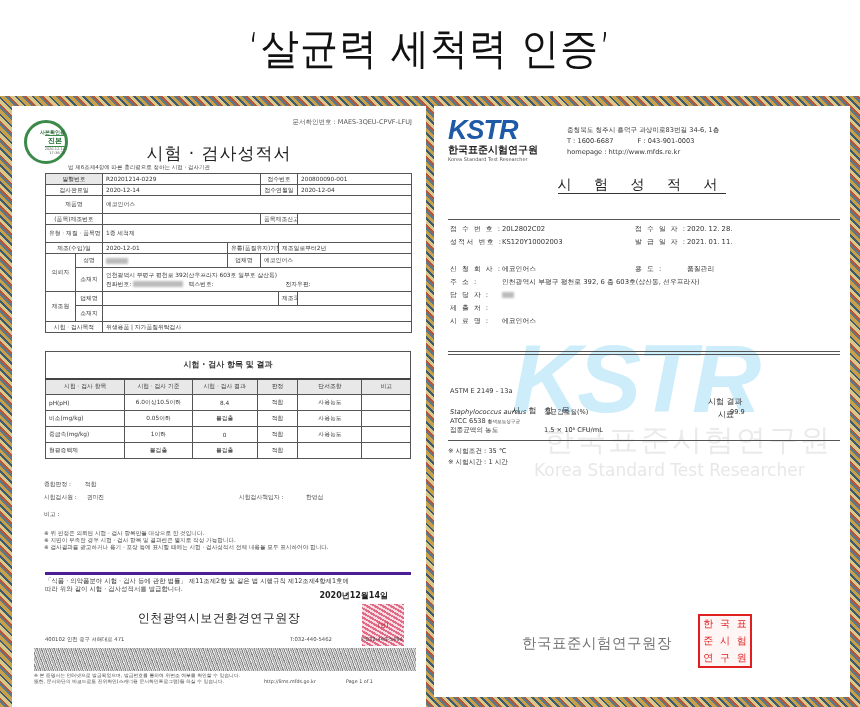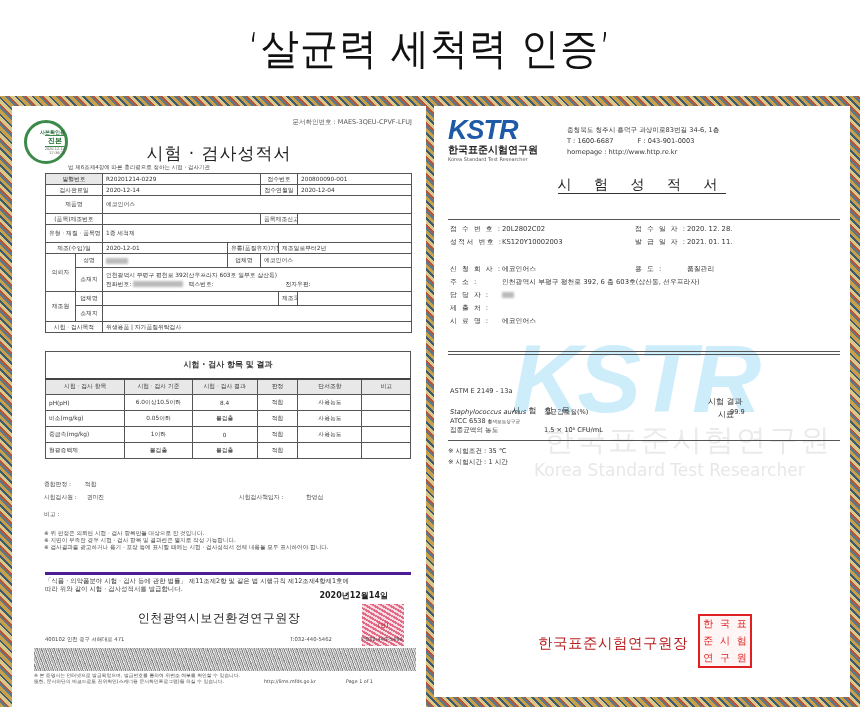--- a/index.html
+++ b/index.html
@@ -82,21 +82,21 @@
     .r-field .v { margin-left: 4px; }
 
     .r-watermark-big { position: absolute; left: 78px; top: 225px; font-size: 96px; font-weight: bold; font-style: italic; color: rgba(80,190,240,0.28); letter-spacing: -4px; font-family: "Liberation Sans", sans-serif; line-height: 96px; }
     .r-watermark-kr { position: absolute; left: 110px; top: 314px; font-size: 30px; color: rgba(160,160,160,0.22); letter-spacing: 2px; }
     .r-watermark-en { position: absolute; left: 100px; top: 354px; font-size: 17px; color: rgba(160,160,160,0.25); }
 
     .r-res-hdr { position: absolute; font-size: 8px; color: #333; margin-top: 38px; }
     .r-small { position: absolute; font-size: 6.6px; color: #333; white-space: nowrap; }
     .r-small i { font-style: italic; }
     .r-tiny { font-size: 4.6px; }
-    .r-signer { position: absolute; left: 104px; top: 528px; font-size: 14.5px; color: #b91c1c; letter-spacing: 0.5px; }
+    .r-signer { position: absolute; left: 88px; top: 528px; font-size: 14.5px; color: #737373; letter-spacing: 0.5px; }
     .r-seal { position: absolute; left: 264px; top: 508px; width: 54px; height: 54px; border: 2px solid #e02020;
       display: grid; grid-template-columns: repeat(3, 1fr); grid-template-rows: repeat(3, 1fr); background: #fff5f5; }
     .r-seal span { font-size: 10px; color: #e02020; display: flex; align-items: center; justify-content: center; line-height: 1; }
   </style>
 </head>
 <body>
 
 <div class="page-title">‘살균력 세척력 인증’</div>
 
 <div class="frame">
@@ -302,21 +302,21 @@
       <div class="kstr">KSTR</div>
       <div class="kname">한국표준시험연구원</div>
       <div class="ename">Korea Standard Test Researcher</div>
     </div>
     <div class="r-contact">
       <div>충청북도 청주시 흥덕구 과상미로83번길 34-6, 1층</div>
       <div>
         <span>T : 1600-6687</span>
         <span style="margin-left:22px">F : 043-901-0003</span>
       </div>
-      <div>homepage : http://www.http.re.kr</div>
+      <div>homepage : http://www.mfds.re.kr</div>
     </div>
 
     <div class="r-title"><span>시 험 성 적 서</span></div>
 
     <div class="r-rule" style="top:113px"></div>
 
     <div class="r-field" style="left:16px; top:118px"><span class="k">접 수 번 호 :</span><span class="v">20L2802C02</span></div>
     <div class="r-field" style="left:201px; top:118px"><span class="k">접 수 일 자 :</span><span class="v">2020. 12. 28.</span></div>
     <div class="r-field" style="left:16px; top:131px"><span class="k">성적서 번호 :</span><span class="v">KS120Y10002003</span></div>
     <div class="r-field" style="left:201px; top:131px"><span class="k">발 급 일 자 :</span><span class="v">2021. 01. 11.</span></div>

